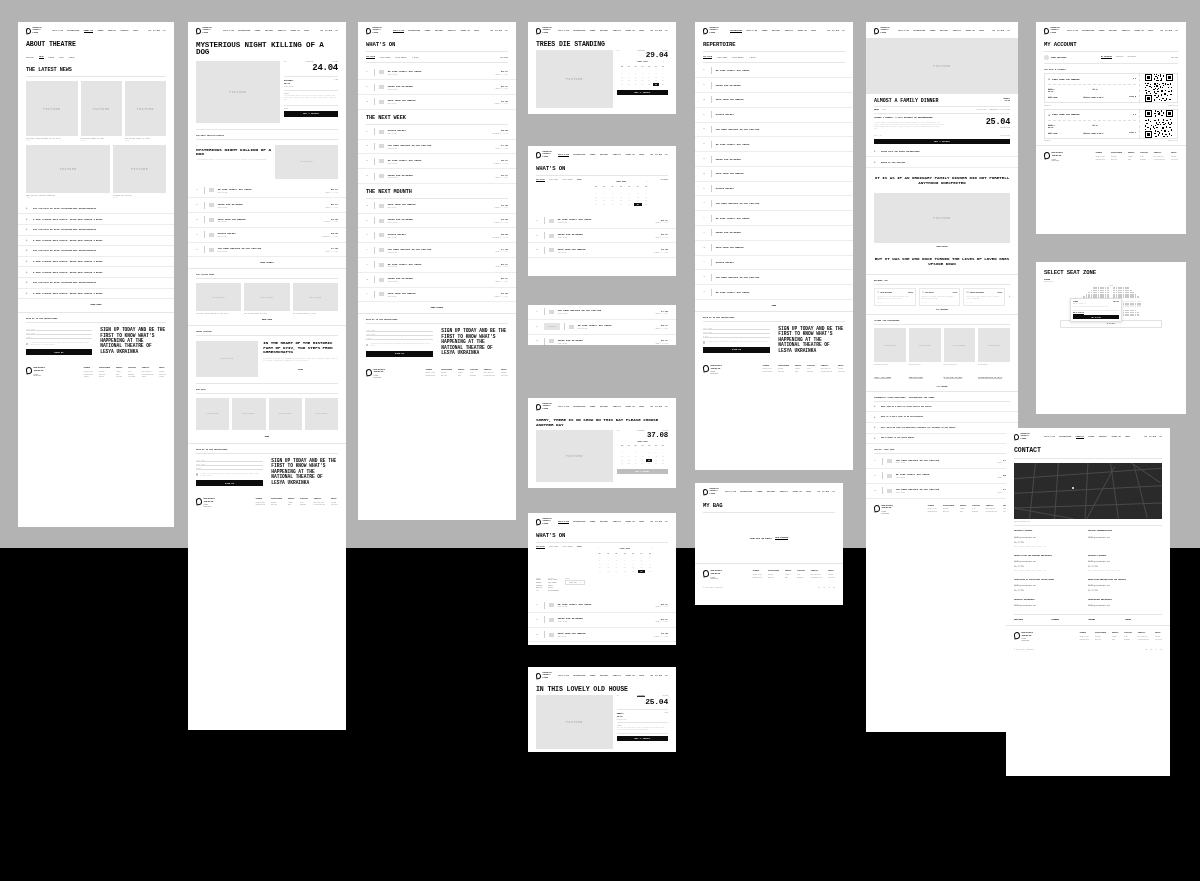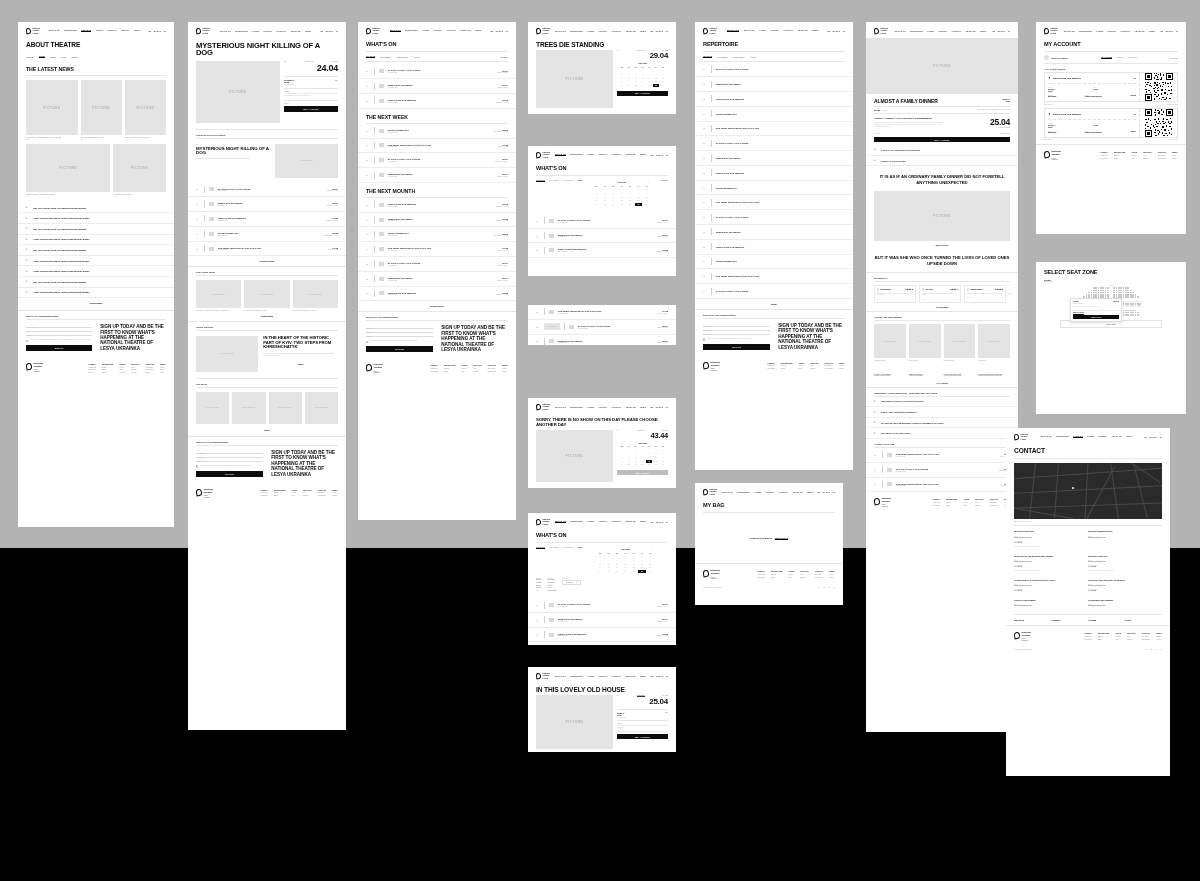--- a/index.html
+++ b/index.html
@@ -3,21 +3,21 @@
 <meta charset="utf-8">
 <style>
   * { box-sizing: border-box; margin:0; padding:0; }
   html,body { width:1200px; height:881px; overflow:hidden; }
   body {
     font-family: "Liberation Sans", sans-serif;
     background:#b3b3b3;
     position:relative;
   }
   .bg-black { position:absolute; left:0; top:548px; width:1200px; height:333px; background:#000; }
-  .board { position:absolute; left:0; top:0; width:1071px; height:881px; }
+  .board { position:absolute; left:0; top:0; width:1071px; height:881px;font-family:Liberation Mono, monospace; }
 
   .screen {
     position:absolute;
     background:#fff;
     overflow:hidden;
   }
 
   
   .nav {
     display:flex; align-items:center; justify-content:space-between;
@@ -1099,21 +1099,21 @@
     </div>
     <div class="h1" style="font-size:4.3px;padding-bottom:2px;line-height:1.12;">SORRY, THERE IS NO SHOW ON THIS DAY PLEASE CHOOSE ANOTHER DAY</div>
     <div style="display:flex;gap:4px;padding:0 8px;">
       <div class="pic" style="flex:1.5;height:52px;">PICTURE</div>
       <div style="flex:1;">
         <div style="display:flex;justify-content:space-between;">
           <span style="font-size:1.5px;color:#9a9a9a;">DAY</span>
           <span style="font-size:1.5px;color:#9a9a9a;">PREMIERE</span>
           <span style="font-size:1.5px;color:#9a9a9a;">SEASON</span>
         </div>
-        <div class="big-date" style="font-size:7.4px;">43.44</div>
+        <div class="big-date" style="font-size:7.4px;">37.08</div>
         <div class="cal">
           <div class="cal-hd">
               <span>‹</span>
               <span>APRIL 2023</span>
               <span>›</span>
             </div>
           <div class="cal-grid">
             <div class="dow">MO</div>
               <div class="dow">TU</div>
               <div class="dow">WE</div>

